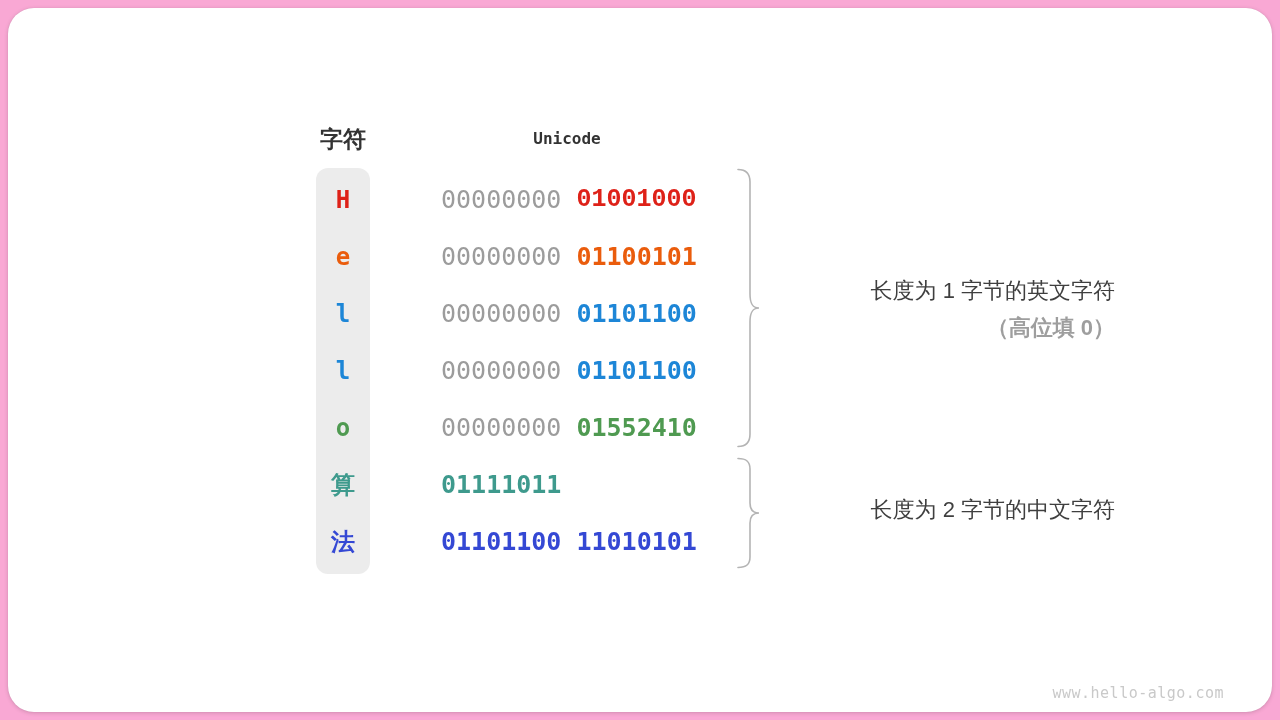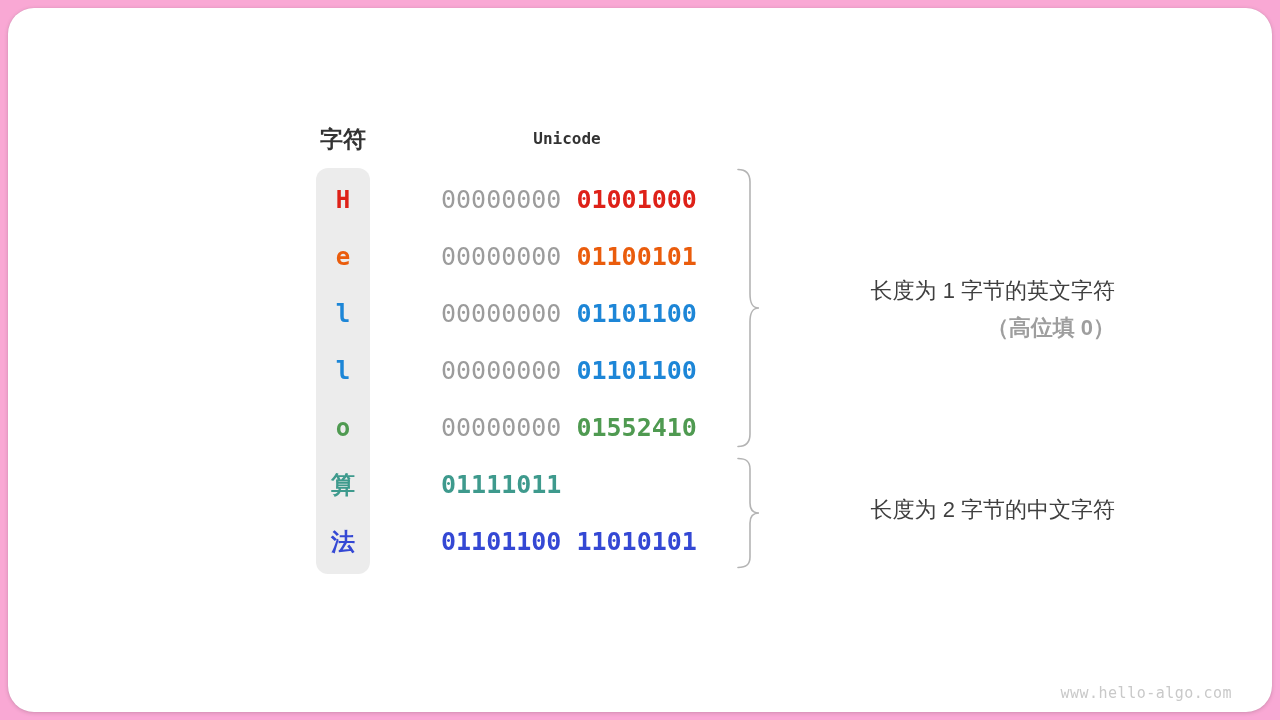--- a/index.html
+++ b/index.html
@@ -40,39 +40,39 @@
   .brace{position:absolute;left:722px;}
   .brace-1{top:160px;}
   .brace-2{top:449px;}
 
   .annotation{position:absolute;left:755px;width:352px;text-align:right;font-size:22px;}
   .ann1-l1{top:268px;color:#3f3f3f;}
   .ann1-l2{top:305px;color:#9e9e9e;font-weight:bold;}
   .ann2-l1{top:487px;color:#3f3f3f;}
 
   .watermark{
-    position:absolute;right:40px;top:676px;font-size:15px;color:#c9c9c9;letter-spacing:.5px;
+    position:absolute;right:48px;top:676px;font-size:15px;color:#c9c9c9;letter-spacing:.5px;
   }
 </style>
 </head>
 <body>
 
 <div class="canvas">
   <div class="card">
 
     <div class="col-header-char">字符</div>
     <div class="col-header-unicode mono">Unicode</div>
 
     <div class="char-column-bg"></div>
 
     <div class="row row-0">
       <span class="char-cell mono" style="color: rgb(222, 33, 24);">H</span>
       <span class="bytes mono">
         <span class="byte muted" style="color: rgb(156, 156, 156);">00000000</span>
-        <span class="byte" style="color: rgb(222, 33, 24);">01001000</span>
+        <span class="byte" style="color: rgb(222, 33, 24); font-family: Liberation Mono, monospace;">01001000</span>
       </span>
     </div>
     <div class="row row-1">
       <span class="char-cell mono" style="color: rgb(234, 92, 12);">e</span>
       <span class="bytes mono">
         <span class="byte muted" style="color: rgb(156, 156, 156);">00000000</span>
         <span class="byte" style="color: rgb(234, 92, 12);">01100101</span>
       </span>
     </div>
     <div class="row row-2">

